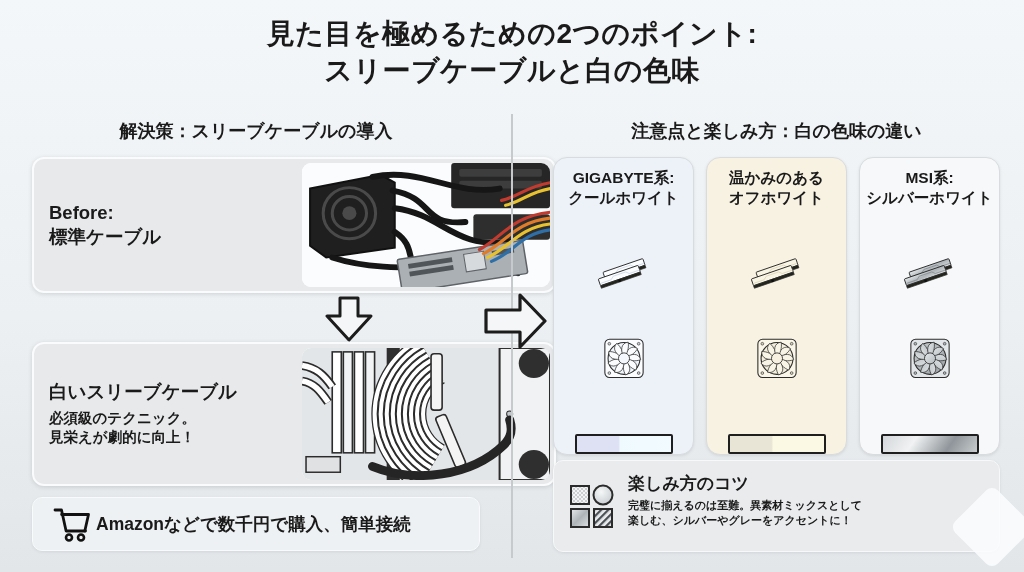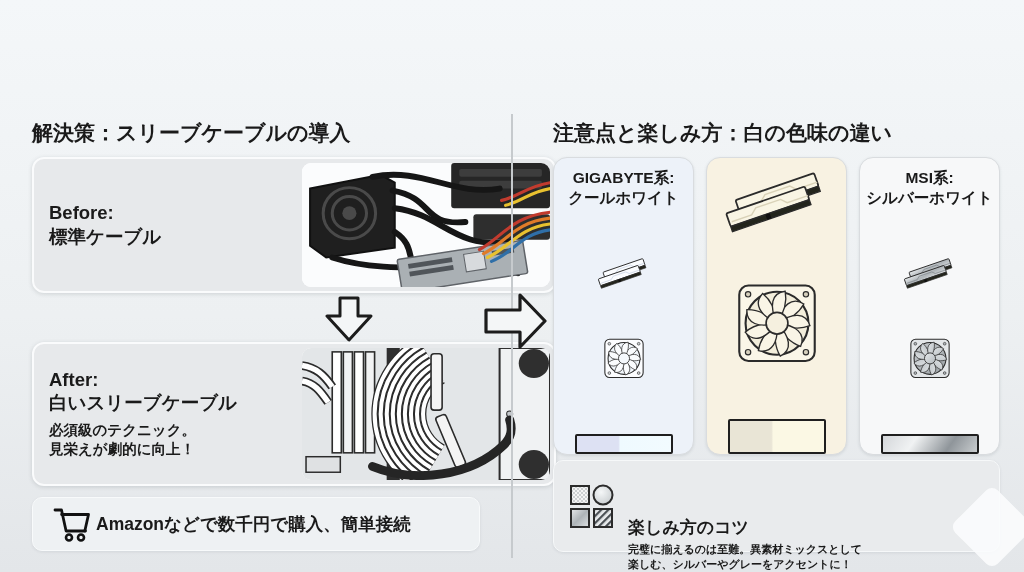--- a/index.html
+++ b/index.html
@@ -1,21 +1,21 @@
 <!DOCTYPE html>
 <html><head>
 <meta charset="utf-8">
 <style>
   html,body{margin:0;padding:0;background:#dfe3e6;}
   .stage{position:relative;width:1024px;height:572px;overflow:hidden;
     background:linear-gradient(180deg,#f4f7f9 0%,#edf0f2 55%,#e3e6e9 100%);
     font-family:"Liberation Sans","DejaVu Sans",sans-serif;color:#1a1a1a;}
   .title{position:absolute;top:16px;left:0;width:100%;text-align:center;
     font-size:28px;font-weight:bold;line-height:1.32;letter-spacing:.5px;}
-  .sec-head{position:absolute;font-size:21px;font-weight:bold;text-align:left;}
+  .sec-head{position:absolute;font-size:18px;font-weight:bold;text-align:center;}
   #left-head{left:32px;width:448px;top:119px;}
   #right-head{left:553px;width:447px;top:119px;}
   .card{position:absolute;left:32px;width:524px;background:#e7e9eb;
     border:2px solid #fafbfc;border-radius:12px;box-shadow:0 1px 4px rgba(60,70,80,.18);box-sizing:border-box;}
   #before-card{top:157px;height:136px;}
   #after-card{top:342px;height:144px;}
   .card-label{position:absolute;left:15px;top:0;bottom:0;width:196px;
     display:flex;flex-direction:column;justify-content:center;}
   .lbl-big{font-size:18.5px;font-weight:bold;line-height:1.28;}
   .lbl-note{font-size:14.5px;font-weight:bold;line-height:1.32;margin-top:7px;font-family:Liberation Mono, monospace;}
@@ -38,31 +38,35 @@
   .col-title{font-size:15.5px;font-weight:bold;text-align:center;line-height:1.3;}
   .ram{margin-top:4px;}
   .fan{margin-top:2px;}
   .swatch{width:98px;height:40px;border:2.5px solid #1f1f1f;border-radius:2px;margin-top:9px;box-sizing:border-box;}
   #swatch-0{background:linear-gradient(90deg,#dde1f3 0%,#dde1f3 44%,#effaff 46%,#f2fbff 100%);}
   #swatch-1{background:linear-gradient(90deg,#e9e5d6 0%,#e9e5d6 44%,#fbf8e4 46%,#fbf8e4 100%);}
   #swatch-2{background:linear-gradient(125deg,#d4d7da 0%,#f0f2f3 33%,#8f959a 70%,#c8ccce 100%);}
   .tips{position:absolute;left:553px;top:460px;width:447px;height:92px;background:#e9ebed;
     border:1px solid #f6f8f9;border-radius:10px;box-sizing:border-box;box-shadow:0 1px 3px rgba(60,70,80,.10);}
   .tips-icon{position:absolute;left:15px;top:23px;}
-  .tips-text{position:absolute;left:74px;top:11px;right:8px;margin-top:44px;}
+  .tips-text{position:absolute;left:74px;top:11px;right:8px;}
   .tips-title{font-size:17px;font-weight:bold;margin-bottom:3px;}
   .tips-line{font-size:11px;font-weight:bold;line-height:1.35;}
   .sparkle{position:absolute;left:962px;top:497px;width:60px;height:60px;
     background:rgba(251,252,253,.9);transform:rotate(45deg);border-radius:8px;}
 </style>
 </head>
 <body>
 
 <div class="stage">
 
+  <div class="title">
+    <div>見た目を極めるための2つのポイント:</div>
+    <div>スリーブケーブルと白の色味</div>
+  </div>
 
   <div class="sec-head" id="left-head">解決策：スリーブケーブルの導入</div>
 
   <div class="card" id="before-card">
     <div class="card-label">
       <div class="lbl-big">Before:</div>
       <div class="lbl-big">標準ケーブル</div>
     </div>
     <div class="illus">
       <svg viewBox="0 0 246 126" preserveAspectRatio="none">
@@ -100,21 +104,20 @@
       </svg>
     </div>
   </div>
 
   <svg id="down-arrow" width="50" height="46" viewBox="0 0 50 46">
     <polygon points="16,2 34,2 34,20 47,20 25,44 3,20 16,20" fill="#f4f6f7" stroke="#1c1c1c" stroke-width="3" stroke-linejoin="round"></polygon>
   </svg>
 
   <div class="card" id="after-card">
     <div class="card-label">
-      <div class="lbl-big">After:</div>
       <div class="lbl-big">白いスリーブケーブル</div>
       <div class="lbl-note">
         <div>必須級のテクニック。</div>
         <div>見栄えが劇的に向上！</div>
       </div>
     </div>
     <div class="illus">
       <svg viewBox="0 0 246 136" preserveAspectRatio="none">
         <rect width="246" height="136" fill="#e3e6e8"></rect>
         <rect x="196" y="0" width="50" height="136" fill="#f0f2f3" stroke="#2b2b2b" stroke-width="2"></rect>
@@ -215,20 +218,24 @@
       <use href="#blade-c0" transform="rotate(200 48 48)"></use>
         <use href="#blade-c0" transform="rotate(240 48 48)"></use>
       <use href="#blade-c0" transform="rotate(280 48 48)"></use>
         <use href="#blade-c0" transform="rotate(320 48 48)"></use>
       <circle cx="48" cy="48" r="13" fill="#f4f8fc" stroke="#2b2b2b" stroke-width="2"></circle>
     </svg>
     <div class="swatch" id="swatch-0"></div>
   </div>
 
   <div class="col" id="col-1">
+    <div class="col-title">
+      <div>温かみのある</div>
+      <div>オフホワイト</div>
+    </div>
     <svg class="ram" width="124" height="72" viewBox="0 0 124 72">
       <g transform="rotate(-19 62 38)">
         <g transform="translate(15,-11)">
           <rect x="4" y="28" width="95" height="16" rx="2" fill="#f9f5e4" stroke="#2b2b2b" stroke-width="2"></rect>
           <path d="M7,39 h24 l7,-6 h30 l6,6 h25" fill="none" stroke="#d9d2b8" stroke-width="1.6"></path>
           <rect x="4" y="44" width="95" height="6" fill="#23251c" stroke="#2b2b2b" stroke-width="1.4"></rect>
           <rect x="46" y="44" width="5" height="6" fill="#0f0f0f"></rect>
         </g>
         <g>
           <rect x="4" y="28" width="95" height="16" rx="2" fill="#f9f5e4" stroke="#2b2b2b" stroke-width="2"></rect>

